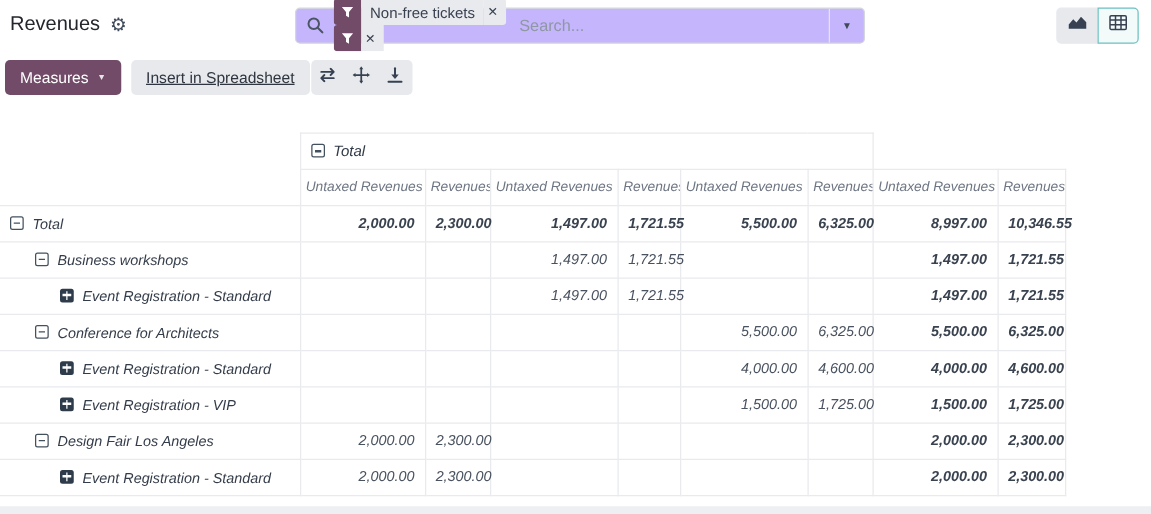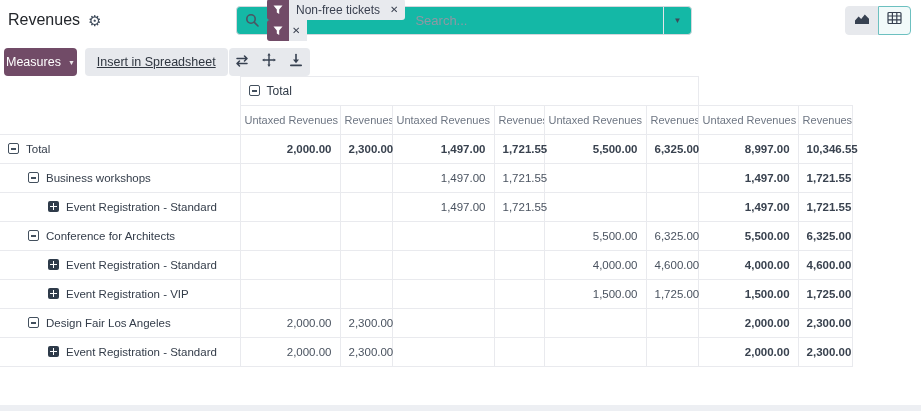--- a/index.html
+++ b/index.html
@@ -7,46 +7,46 @@
     width: 921px; height: 411px; margin: 0; position: relative; overflow: hidden;
     background: #fff; color: #374151;
     font-family: "Liberation Sans", sans-serif;
   }
   
   .control-panel { display: flex; align-items: center; height: 40px; padding: 0 10px 0 8px; }
   .cp-left { width: 228px; display: flex; align-items: center; flex: none; }
   .cp-title { font-size: 16px; color: #23262b; }
   .gear-btn { margin-left: 8px; font-size: 15px; color: #3e4a5a; cursor: pointer; line-height: 1; }
   .search-box { display: flex; align-items: center; width: 456px; height: 29px; flex: none;
-    border: 1px solid #d4d7dc; border-radius: 4px; padding-left: 8px; background: #14b8a6; }
+    border: 1px solid #d4d7dc; border-radius: 4px; padding-left: 8px; background: #c4b5fd; }
   .search-icon { display: flex; margin-right: 8px; flex: none; }
   .facet { display: flex; align-items: stretch; height: 21px; border-radius: 3px; overflow: hidden; margin-right: 8px; flex: none; }
   .facet-icon { background: #714b67; display: flex; align-items: center; padding: 0 6px; }
   .facet-label { background: #e8eaee; display: flex; align-items: center; padding: 0 7px; font-size: 12px; color: #3a4150; white-space: nowrap; }
   .facet-close { background: #e8eaee; display: flex; align-items: center; padding: 0 7px 0 3px; font-size: 10px; color: #3a4150; cursor: pointer; }
   .search-input { flex: 1; border: 0; outline: 0; font-size: 13px; color: #374151; min-width: 40px; background: transparent; }
   .search-input::placeholder { color: #8f97a3; }
   .search-caret { width: 28px; align-self: stretch; display: flex; align-items: center; justify-content: center;
     border-left: 1px solid #e3e5e9; color: #3e4a5a; font-size: 8px; cursor: pointer; }
   .view-switcher { margin-left: auto; display: flex; }
   .vs-btn { width: 33px; height: 29px; display: flex; align-items: center; justify-content: center;
     background: #e7e9ed; border: 1px solid #e7e9ed; cursor: pointer; }
   .vs-btn.graph { border-radius: 4px 0 0 4px; }
   .vs-btn.pivot { border-radius: 0 4px 4px 0; }
   .vs-btn.active { background: #f2fafa; border: 1px solid #6cc0c0; }
   
   .toolbar { display: flex; align-items: center; padding: 8px 8px 0 4px; }
   .btn { height: 28px; display: inline-flex; align-items: center; border-radius: 4px; font-size: 12.5px; cursor: pointer; border: 0; }
-  .btn-primary { background: #714b67; color: #fff; padding: 0 2px; margin-right: 8px; }
+  .btn-primary { background: #714b67; color: #fff; padding: 0 12px; margin-right: 8px; }
   .btn-primary .caret { font-size: 7px; margin-left: 7px; opacity: .85; }
   .btn-light { background: #e7e9ed; color: #2f3640; padding: 0 12px; margin-right: 1px; text-decoration: underline; }
   .icon-group { display: flex; background: #e7e9ed; border-radius: 4px; height: 28px; }
   .icon-btn { width: 27px; display: flex; align-items: center; justify-content: center; cursor: pointer; }
   
-  .pivot-wrap { margin-top: 0; }
+  .pivot-wrap { margin-top: 30px; font-style: italic; }
   table { border-collapse: collapse; table-layout: fixed; width: 852px; font-size: 11.5px; }
   th, td { border: 1px solid #e9eaee; padding: 6px 8px; height: 29px; }
   th.blank { border: 0; background: #fff; }
   th.grp { text-align: left; font-weight: 400; color: #303a47; font-size: 12px; white-space: nowrap; cursor: pointer; }
   th.measure { font-weight: 400; color: #6e7683; text-align: left; font-size: 11px; padding: 6px 4px; white-space: nowrap; overflow: hidden; cursor: pointer; }
   td.rowhdr { text-align: left; white-space: nowrap; color: #333c49; cursor: pointer; overflow: hidden; }
   td.val { text-align: right; color: #49525f; white-space: nowrap; }
   td.val.bold { font-weight: bold; color: #39424f; }
   td:first-child, th:first-child { border-left: 0; }
   

